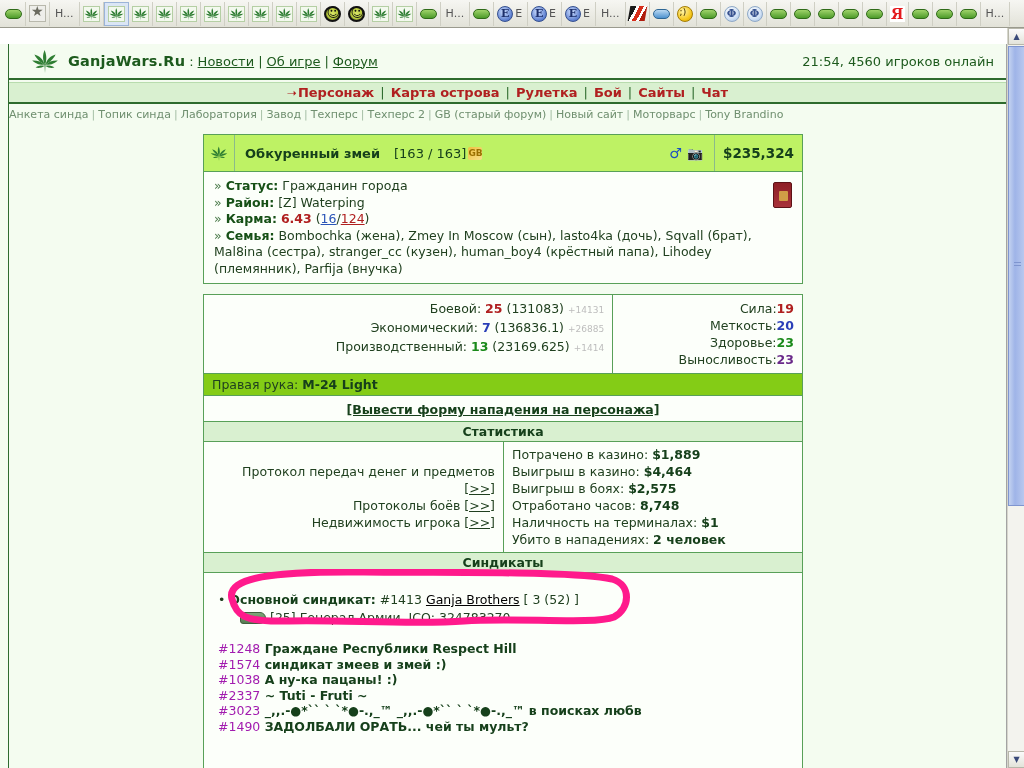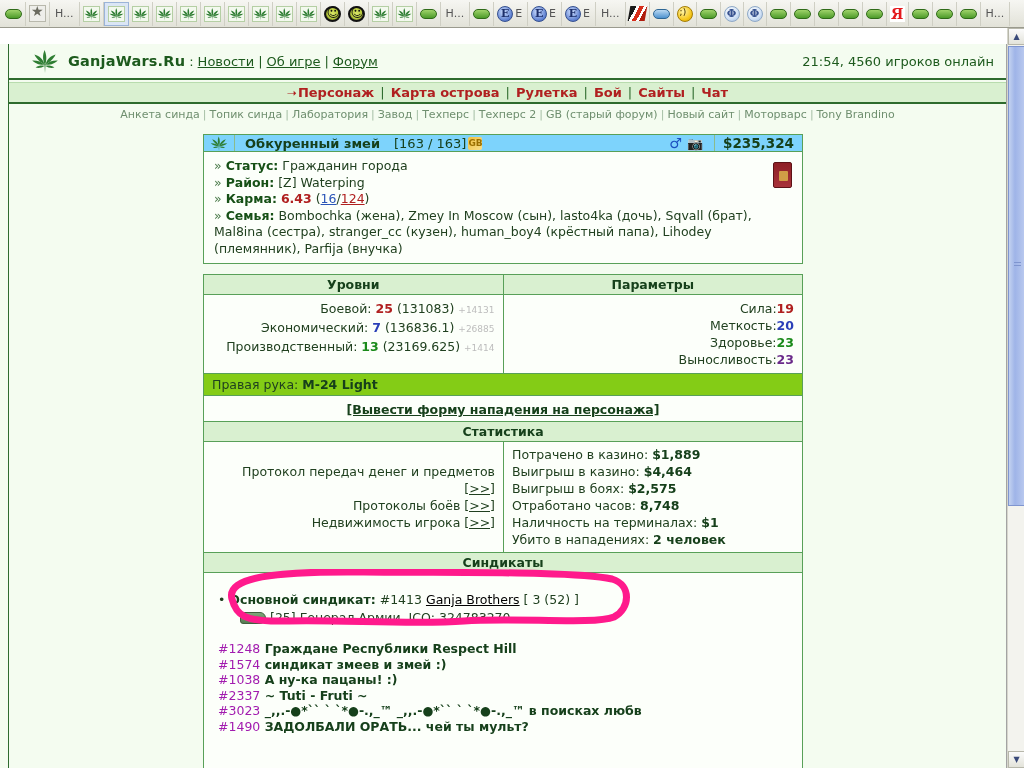--- a/index.html
+++ b/index.html
@@ -126,33 +126,33 @@
     position: absolute; left: 9px; top: 38px; width: 997px; height: 22px;
     background: #d9f0d0; border-top: 1px solid #b8dcae; border-bottom: 2px solid #2d6b2d;
     display: flex; align-items: center; justify-content: center;
   }
   .nav-link { font: bold 13px "DejaVu Sans", sans-serif; color: #b02020; cursor: pointer; }
   .nav-sep { color: #2d6b2d; padding: 0 6px; font-size: 13px; }
   #nav-arrow { color: #b02020; font-size: 12px; margin-right: 1px; }
 
   #subnav {
     position: absolute; left: 9px; top: 62px; width: 997px;
-    text-align: center; font-size: 11px; color: #6f8f6f;
+    font-size: 11px; color: #6f8f6f;
     padding-top: 2px;
   }
   .sub-link { color: #6f8f6f; cursor: pointer; }
   .sub-sep { color: #a3bda3; padding: 0 3px; }
 
   
   #card {
     position: absolute; left: 203px; top: 90px; width: 600px;
   }
 
-  .char-head { display: flex; height: 18px; align-items: stretch;
-    background: #7dd3fc; border: 1px solid #58a058; }
+  .char-head { display: flex; height: 38px; align-items: stretch;
+    background: #bef264; border: 1px solid #58a058; }
   .ch-leaf { width: 31px; display: flex; align-items: center; justify-content: center;
     border-right: 1px solid #8bbb8b; }
   .ch-name { flex: 1; display: flex; align-items: center; padding-left: 10px;
     font: bold 13px "DejaVu Sans", sans-serif; color: #16401b; }
   .ch-hp { font: 13px "DejaVu Sans", sans-serif; color: #16401b; font-weight: normal; margin-left: 14px; }
   .ch-badge { display:inline-block; margin-left: 2px; width:14px; height:13px;
      background: linear-gradient(135deg,#f0c040,#f8e08a); border-radius:2px;
      color:#9a7000; font:bold 9px "DejaVu Sans",sans-serif; text-align:center; line-height:13px;}
   .ch-icons { display: flex; align-items: center; gap: 6px; padding-right: 10px; }
   .ic-male { color: #1a4fc0; font-size: 14px; font-weight: bold; }
@@ -617,24 +617,20 @@
         </div>
         <div class="info-line">
           <span class="bullet">»</span>
           <span class="lbl">Семья:</span>
           <span>Bombochka (жена), Zmey In Moscow (сын), lasto4ka (дочь), Sqvall (брат), Mal8ina (сестра), stranger_cc (кузен), human_boy4 (крёстный папа), Lihodey (племянник), Parfija (внучка)</span>
         </div>
       </div>
 
       <table class="t">
         <tbody>
-            <tr>
-          <td class="th" style="width:300px">Уровни</td>
-          <td class="th" style="width:300px">Параметры</td>
-        </tr>
         <tr>
           <td class="cell right">
             <div class="lvl-line">
               <span class="lvl-name">Боевой:</span>
               <span class="v-red">25</span>
               <span>(131083)</span>
               <span class="small-bonus">+14131</span>
             </div>
             <div class="lvl-line">
               <span class="lvl-name">Экономический:</span>

